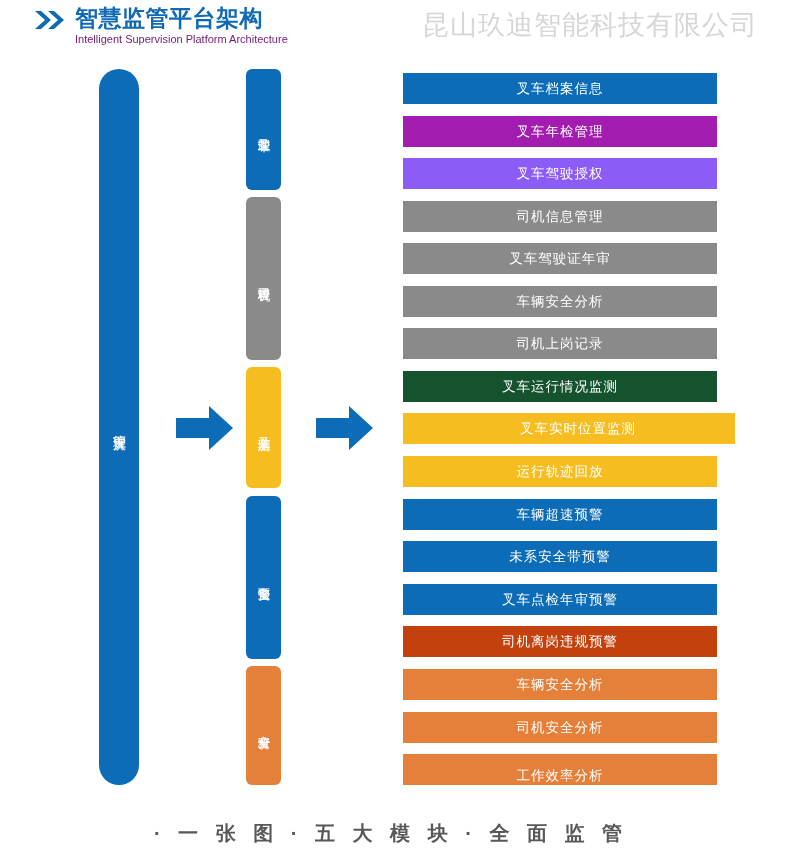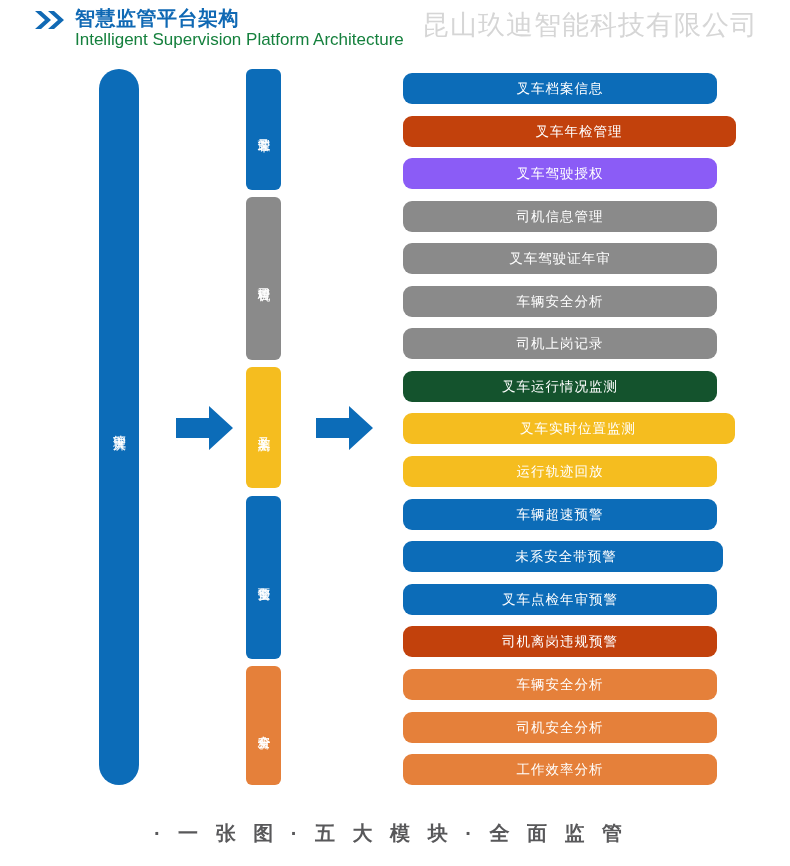--- a/index.html
+++ b/index.html
@@ -7,22 +7,22 @@
     width:790px;height:866px;
     background:#ffffff;
     font-family:"Liberation Sans","DejaVu Sans",sans-serif;
     position:relative;overflow:hidden;
   }
 
   
   .header{position:absolute;left:0;top:0;width:790px;height:58px;}
   .chev-icon{position:absolute;left:33px;top:8px;width:34px;height:24px;}
   .title-block{position:absolute;left:75px;top:6px;}
-  .title-cn{font-size:20px;font-weight:bold;color:#1069b4;line-height:24px;letter-spacing:.5px;}
-  .title-en{font-size:17px;color:#15803d;line-height:17px;margin-top:1px;}
+  .title-cn{font-size:23px;font-weight:bold;color:#1069b4;line-height:24px;letter-spacing:.5px;}
+  .title-en{font-size:11px;color:#701a75;line-height:17px;margin-top:1px;}
 
   .watermark{
     position:absolute;left:422px;top:8px;width:400px;
     font-size:27px;color:#d6d6d6;white-space:nowrap;letter-spacing:1px;
     line-height:34px;
   }
 
   
   .bigbar{
     position:absolute;left:99px;top:69px;width:40px;height:716px;
@@ -43,21 +43,21 @@
     position:absolute;left:246px;width:35px;border-radius:6px;
     display:flex;align-items:center;justify-content:center;
   }
   .cat-label{
     color:#ffffff;font-size:12.5px;letter-spacing:.5px;
     writing-mode:vertical-rl;text-orientation:upright;line-height:17px;
   }
 
   
   .item{
-    position:absolute;left:403px;width:314px;height:31px;border-radius:9px;
+    position:absolute;left:403px;width:314px;height:31px;border-radius:0;
     display:flex;align-items:center;justify-content:center;
   }
   .item-label{color:#ffffff;font-size:13.5px;letter-spacing:1px;}
 
   
   .footer{
     position:absolute;left:0;top:820px;width:782px;
     text-align:center;color:#58585a;font-size:20px;font-weight:bold;
     letter-spacing:6px;
   }
@@ -109,21 +109,21 @@
     </div>
     <div class="cat" style="top: 666px; height: 119px; background: rgb(229, 128, 58);">
       <span class="cat-label">安全分析</span>
     </div>
   </div>
 
 <div id="item-column">
     <div class="item" style="top: 73px; background: rgb(12, 108, 184);">
       <span class="item-label">叉车档案信息</span>
     </div>
-    <div class="item" style="top: 116px; background: #c2410c; padding-left: 19px;">
+    <div class="item" style="top: 116px; background: #a21caf;">
       <span class="item-label">叉车年检管理</span>
     </div>
     <div class="item" style="top: 158px; background: #8b5cf6;">
       <span class="item-label">叉车驾驶授权</span>
     </div>
     <div class="item" style="top: 201px; background: rgb(138, 138, 138);">
       <span class="item-label">司机信息管理</span>
     </div>
     <div class="item" style="top: 243px; background: rgb(138, 138, 138);">
       <span class="item-label">叉车驾驶证年审</span>
@@ -139,33 +139,33 @@
     </div>
     <div class="item" style="top: 413px; background: rgb(245, 189, 31); padding-left: 18px;">
       <span class="item-label">叉车实时位置监测</span>
     </div>
     <div class="item" style="top: 456px; background: rgb(245, 189, 31);">
       <span class="item-label">运行轨迹回放</span>
     </div>
     <div class="item" style="top: 499px; background: rgb(12, 108, 184);">
       <span class="item-label">车辆超速预警</span>
     </div>
-    <div class="item" style="top: 541px; background: rgb(12, 108, 184); padding-left: 6px;">
+    <div class="item" style="top: 541px; background: rgb(12, 108, 184);">
       <span class="item-label">未系安全带预警</span>
     </div>
     <div class="item" style="top: 584px; background: rgb(12, 108, 184);">
       <span class="item-label">叉车点检年审预警</span>
     </div>
     <div class="item" style="top: 626px; background: #c2410c;">
       <span class="item-label">司机离岗违规预警</span>
     </div>
     <div class="item" style="top: 669px; background: rgb(229, 128, 58);">
       <span class="item-label">车辆安全分析</span>
     </div>
     <div class="item" style="top: 712px; background: rgb(229, 128, 58);">
       <span class="item-label">司机安全分析</span>
     </div>
-    <div class="item" style="top: 754px; background: rgb(229, 128, 58);">
+    <div class="item" style="top: 754px; background: rgb(229, 128, 58); align-items: flex-end;">
       <span class="item-label">工作效率分析</span>
     </div>
   </div>
 
 <div class="footer">·  一 张 图    ·  五 大 模 块    ·  全 面 监 管</div>
 
 </body></html>

